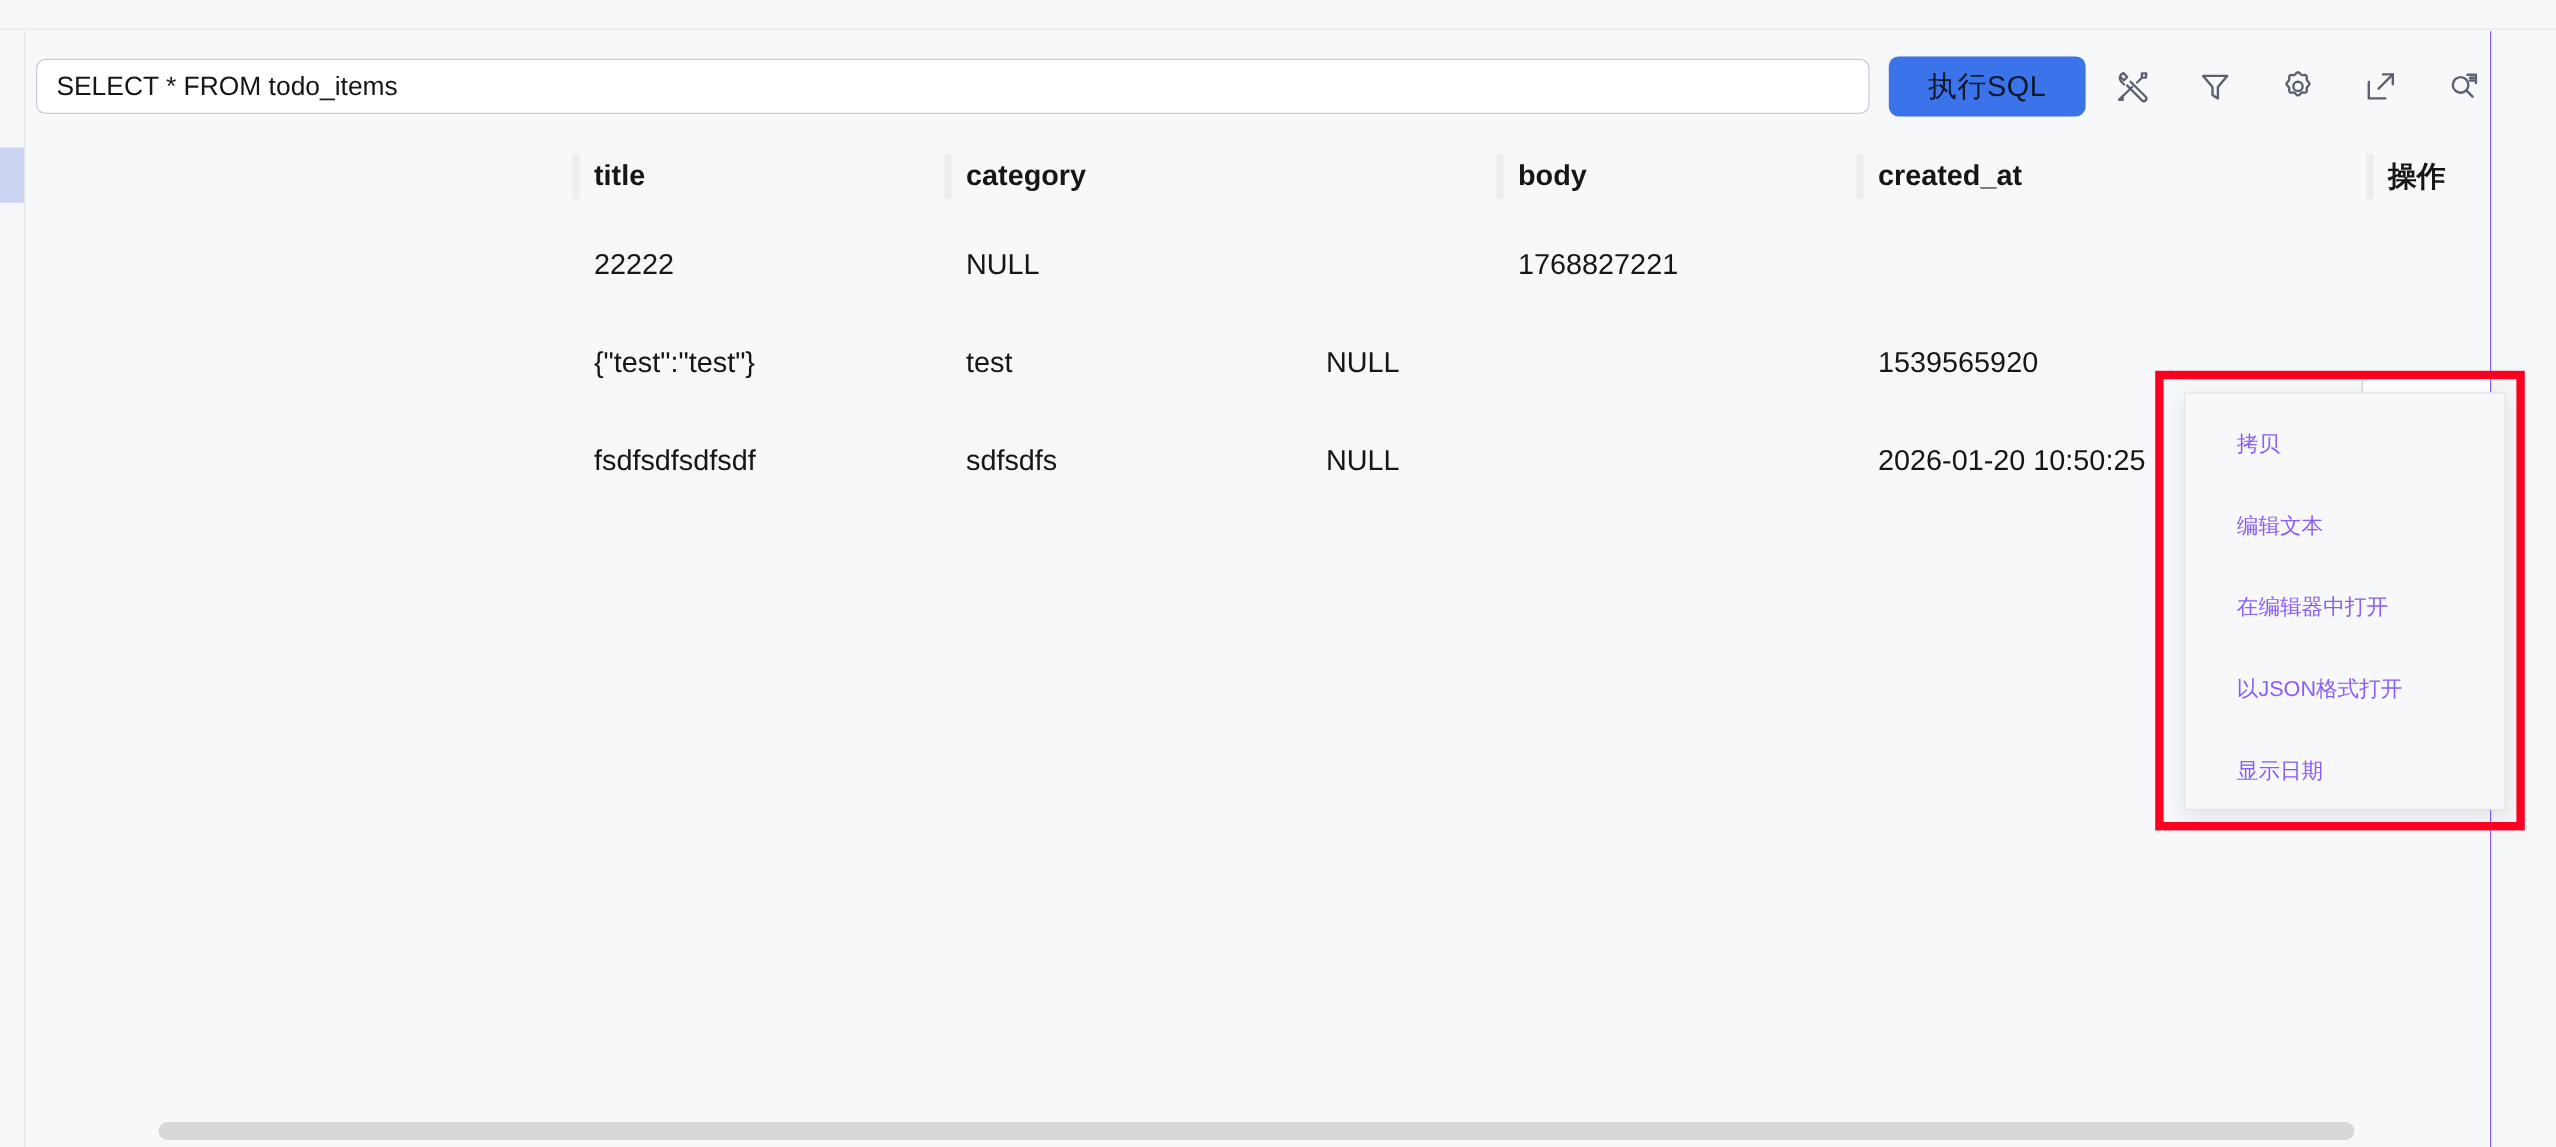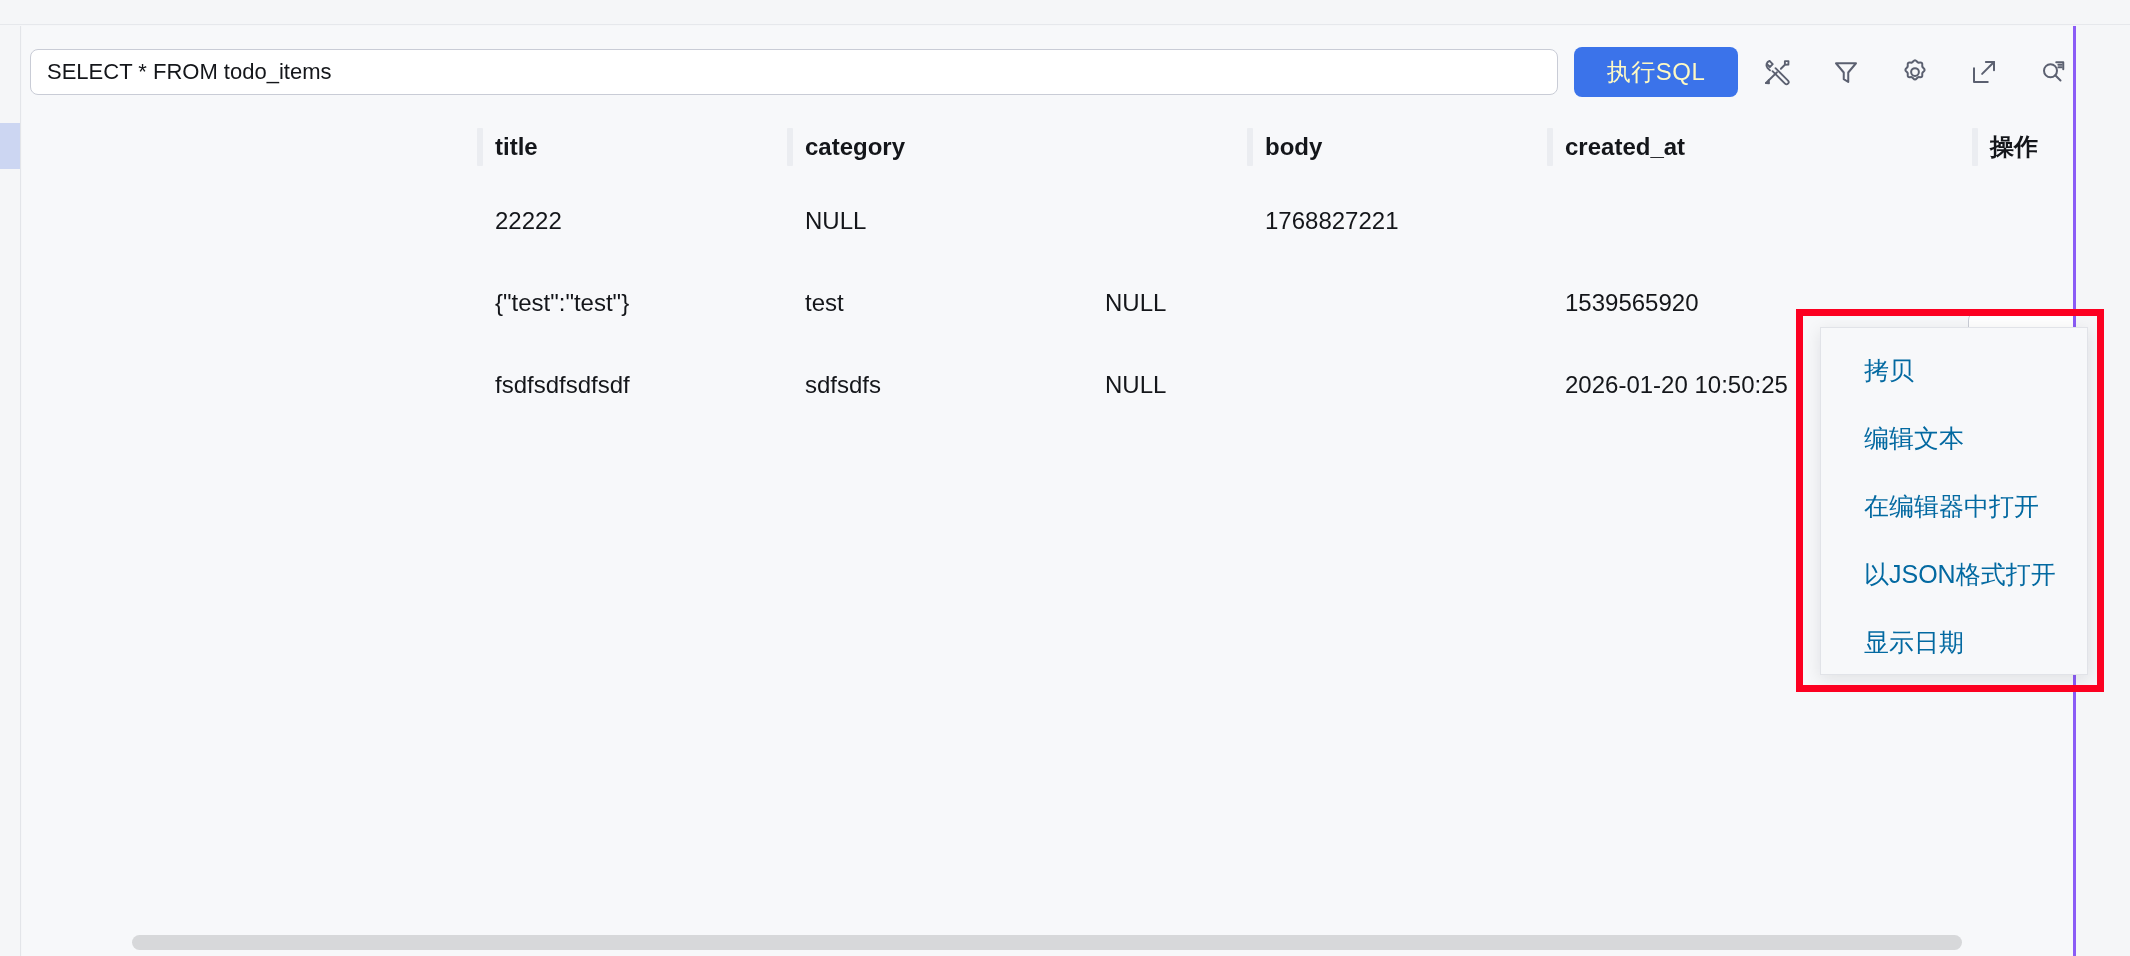--- a/index.html
+++ b/index.html
@@ -53,21 +53,21 @@
   }
 
   
   .panel {
     position: absolute;
     left: 22px;
     top: 26px;
     width: 2054px;
     height: 930px;
     background: #f7f8fa;
-    border-right: 3px solid #8b5cf6;
+    border-right: 1px solid #8b5cf6;
     box-sizing: border-box;
     overflow: hidden;
   }
   .panel-right-gutter {
     position: absolute;
     left: 2076px;
     top: 26px;
     width: 54px;
     height: 930px;
     background: #f5f6f8;
@@ -95,21 +95,21 @@
     font-size: 22px;
     color: #14161a;
     padding: 0 16px;
     outline: none;
   }
   .run-btn {
     margin-left: 16px;
     width: 164px;
     height: 50px;
     background: #3b73ea;
-    color: #fef9c3;
+    color: #0f172a;
     border: none;
     border-radius: 8px;
     font-family: "Liberation Sans", "DejaVu Sans", sans-serif;
     font-size: 24px;
     letter-spacing: 0.5px;
     cursor: pointer;
     display: flex;
     align-items: center;
     justify-content: center;
   }
@@ -265,22 +265,22 @@
     box-sizing: border-box;
     box-shadow: 0 4px 16px rgba(20,22,30,0.10);
     z-index: 55;
     padding-top: 8px;
   }
   .ctx-item {
     height: 68px;
     display: flex;
     align-items: center;
     padding-left: 43px;
-    font-size: 25px;
-    color: #0369a1;
+    font-size: 18px;
+    color: #8b5cf6;
     cursor: pointer;
   }
 </style>
 </head>
 <body>
 
 <div id="app">
 
   <div class="titlebar"></div>
 

